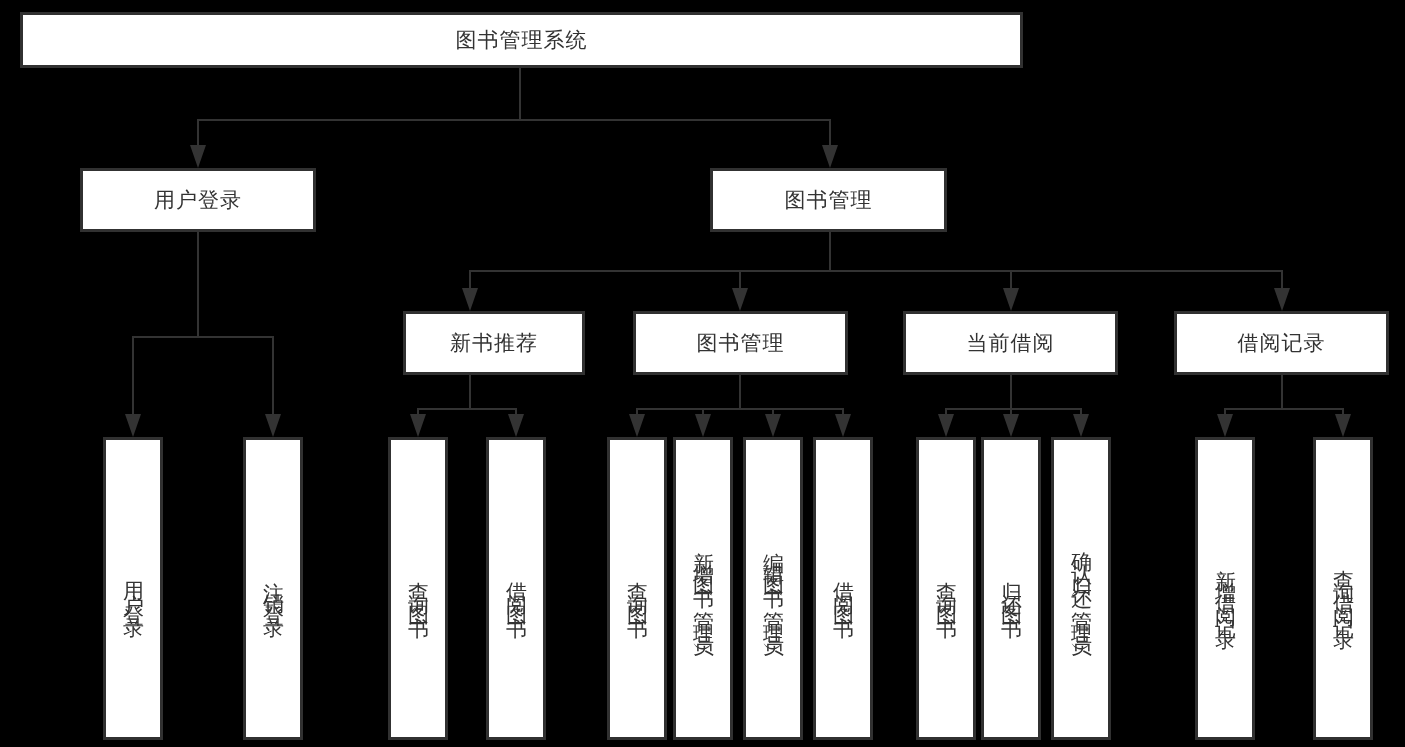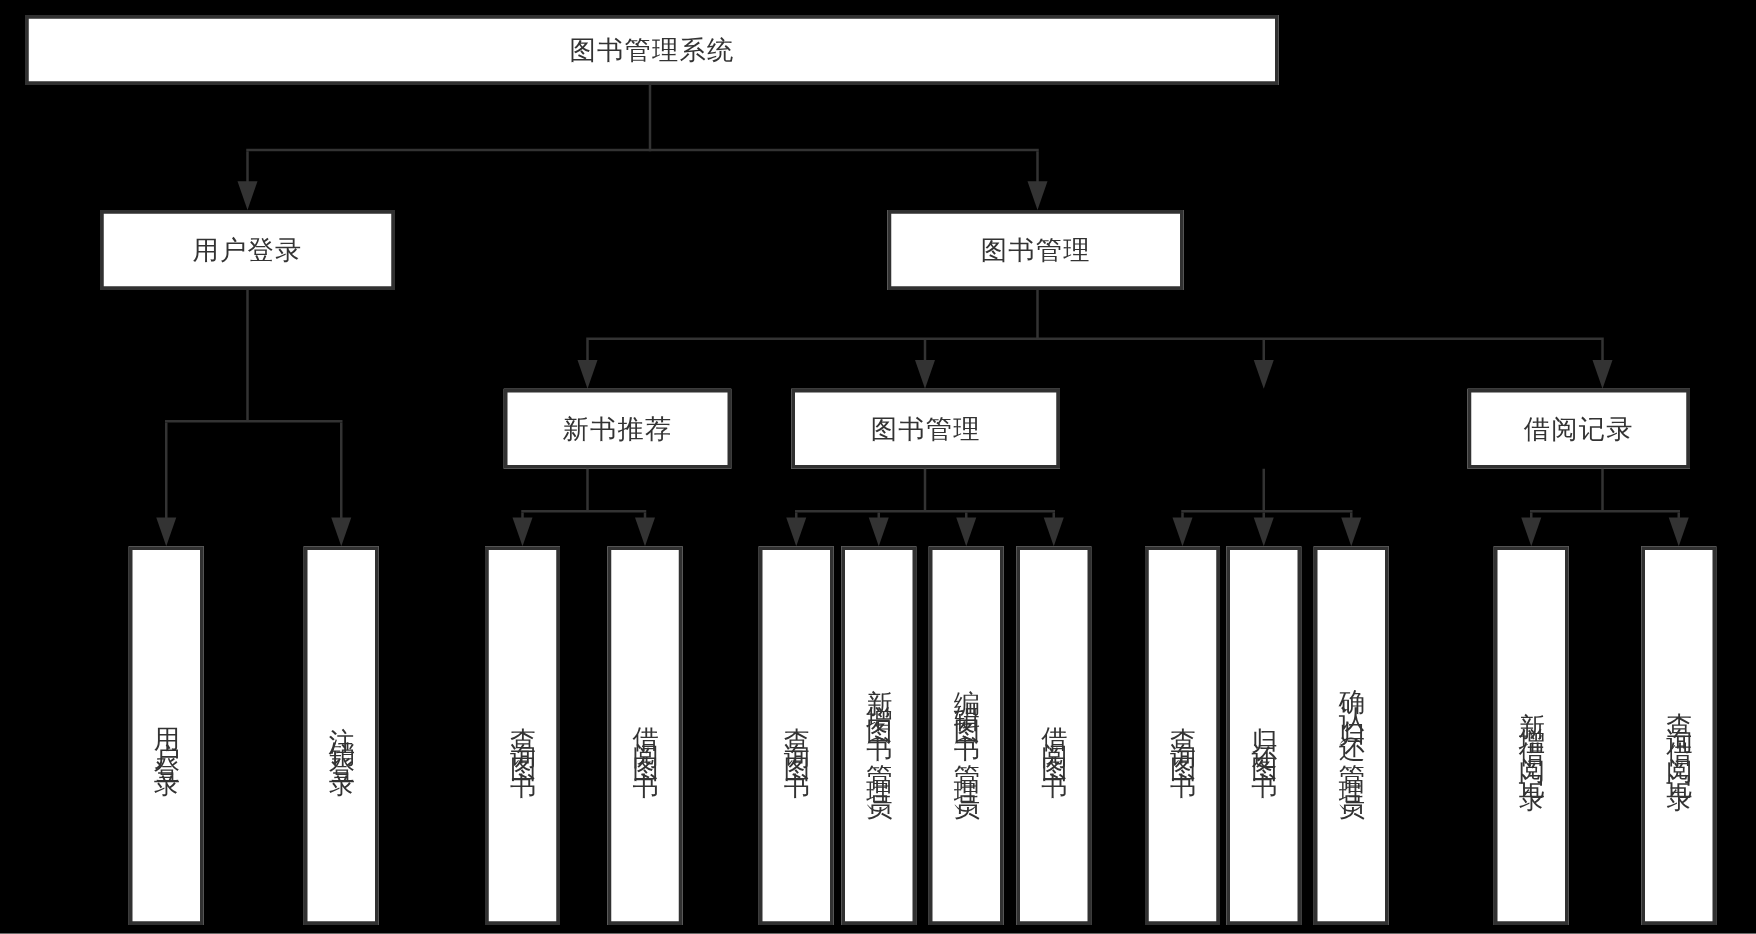--- a/index.html
+++ b/index.html
@@ -70,21 +70,24 @@
   <div class="arr" style="left:1003px;top:288px;"></div>
   <div class="vl" style="left:1281px;top:272px;height:17px;"></div>
   <div class="arr" style="left:1274px;top:288px;"></div>
 
   <div class="box" style="left:363px;top:311px;width:182px;height:64px;margin-left:40px;">
     <span>新书推荐</span>
   </div>
   <div class="box" style="left:633px;top:311px;width:215px;height:64px;">
     <span>图书管理</span>
   </div>
-  <div class="box" style="left:1174px;top:311px;width:178px;height:64px;">
+  <div class="box" style="left:903px;top:311px;width:215px;height:64px;">
+    <span>当前借阅</span>
+  </div>
+  <div class="box" style="left:1174px;top:311px;width:215px;height:64px;">
     <span>借阅记录</span>
   </div>
 
   <div class="vl" style="left:469px;top:375px;height:34px;"></div>
   <div class="hl" style="left:417px;top:408px;width:100px;"></div>
   <div class="vl" style="left:417px;top:410px;height:5px;"></div>
   <div class="arr" style="left:410px;top:414px;"></div>
   <div class="vl" style="left:515px;top:410px;height:5px;"></div>
   <div class="arr" style="left:508px;top:414px;"></div>
 

